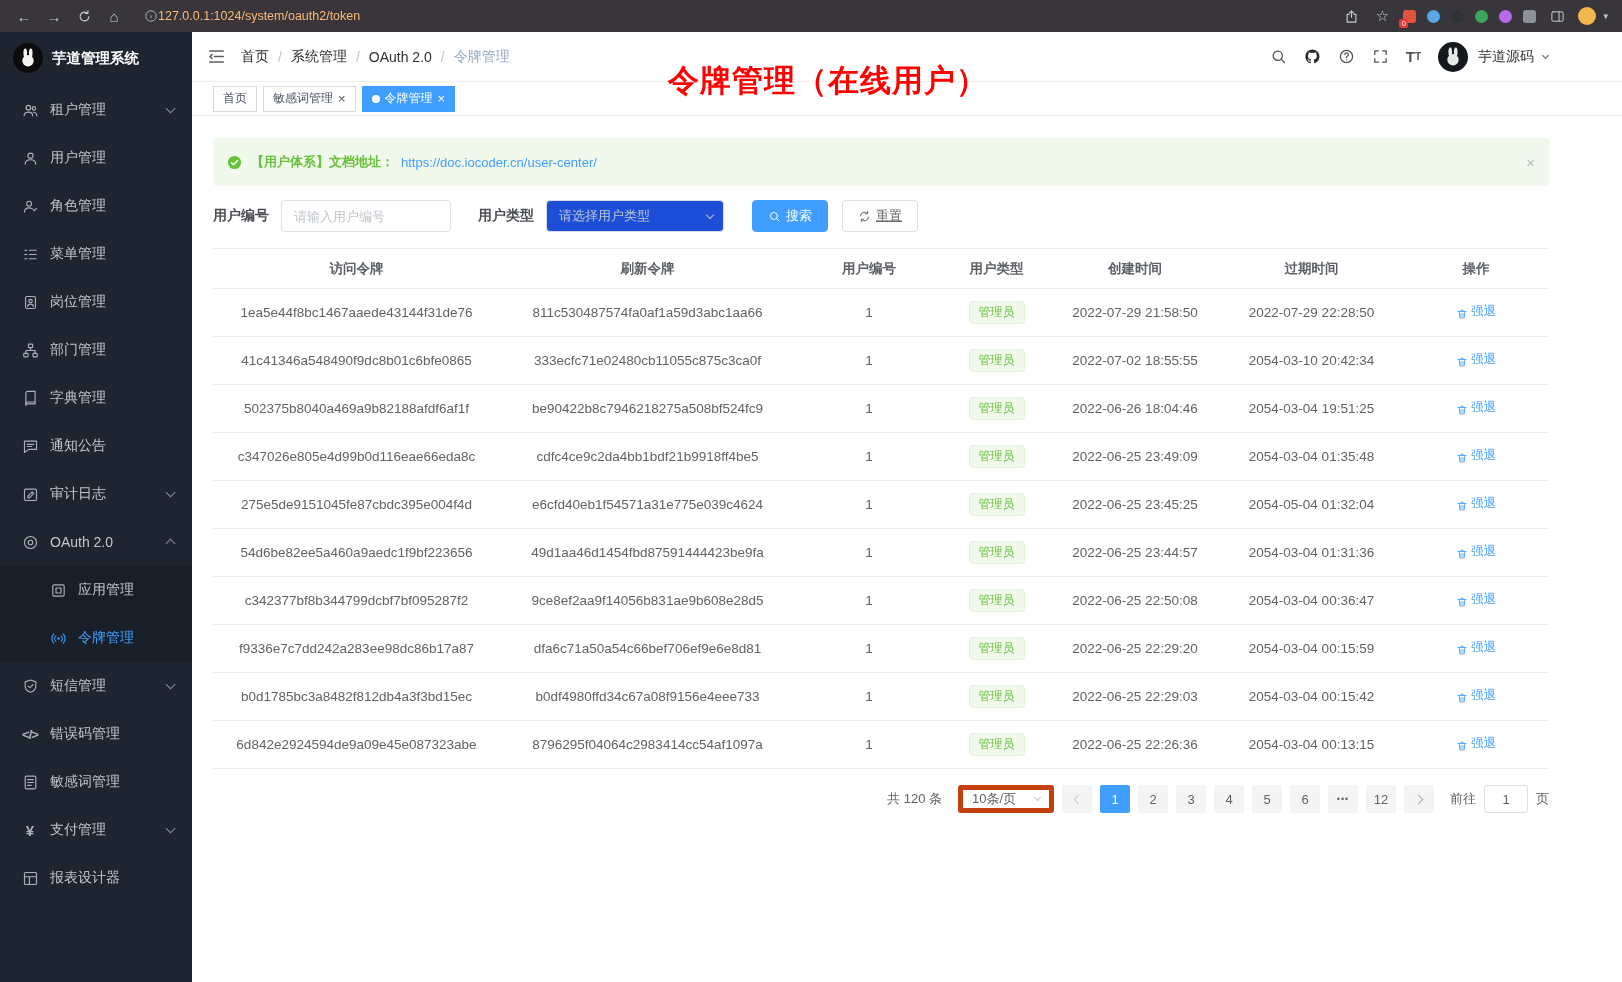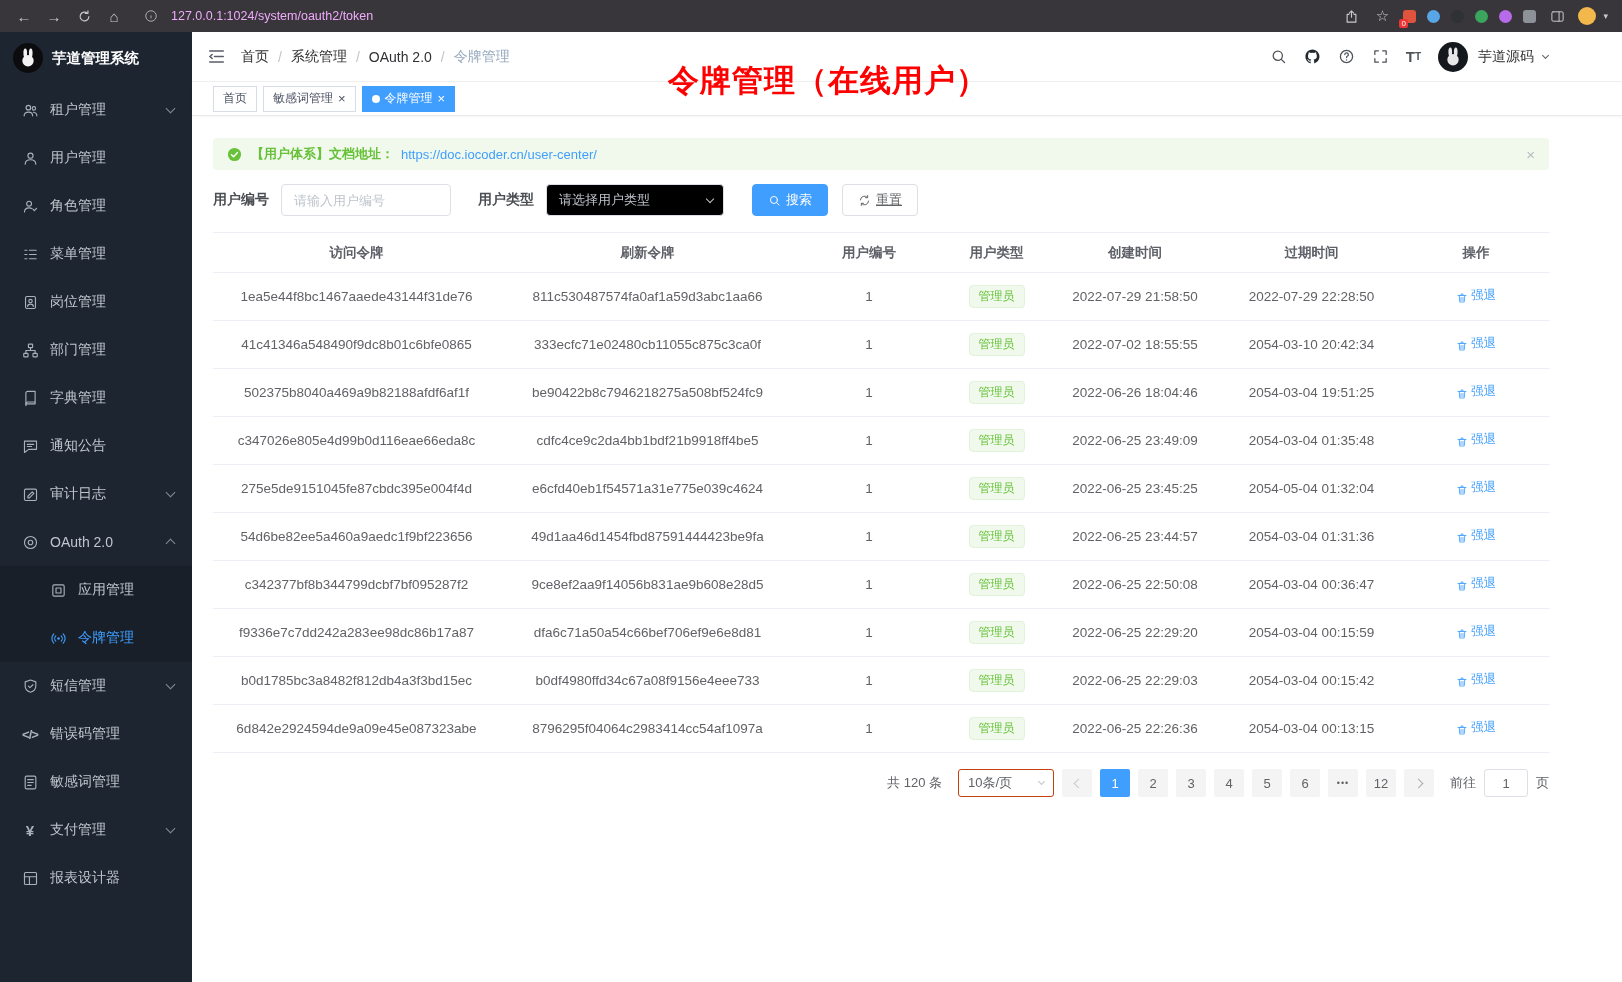--- a/index.html
+++ b/index.html
@@ -5,21 +5,21 @@
   *{margin:0;padding:0;box-sizing:border-box;}
   html,body{width:1622px;height:982px;}
   body{font-family:"Liberation Sans","DejaVu Sans",sans-serif;overflow:hidden;position:relative;background:#fff;color:#303133;}
   svg{display:block;}
   input{font-family:inherit;outline:none;}
 
   
   .browser-bar{height:32px;background:#38363a;display:flex;align-items:center;padding:0 10px;gap:2px;}
   .bb-btn{width:28px;height:26px;display:flex;align-items:center;justify-content:center;color:#c9c9c9;font-size:15px;cursor:pointer;}
   .bb-btn svg{width:15px;height:15px;stroke:#c9c9c9;fill:none;stroke-width:1.8;stroke-linecap:round;stroke-linejoin:round;}
-  .bb-url{flex:1;display:flex;align-items:center;gap:13px;margin:0 14px;color:#f0abfc;font-size:12.5px;}
+  .bb-url{flex:1;display:flex;align-items:center;gap:0;margin:0 14px;color:#fdba74;font-size:12.5px;}
   .bb-url svg{width:14px;height:14px;stroke:#b9b9b9;fill:none;stroke-width:1.5;}
   .bb-right{display:flex;align-items:center;gap:11px;padding-right:4px;}
   .bb-right .bb-btn{width:20px;}
   .ext{width:13px;height:13px;border-radius:50%;display:inline-block;position:relative;cursor:pointer;}
   .ext.sq{border-radius:3px;}
   .ext .badge{position:absolute;left:-4px;bottom:-5px;background:#e33;color:#fff;font-size:8px;line-height:9px;padding:0 2px;border-radius:2px;}
   .panel-icon svg{width:15px;height:15px;stroke:#c9c9c9;fill:none;stroke-width:1.6;}
   .bb-avatar{width:18px;height:18px;border-radius:50%;background:#f2b84b;display:inline-block;cursor:pointer;}
   .bb-caret{color:#c9c9c9;font-size:9px;margin-left:-4px;cursor:pointer;}
 
@@ -69,49 +69,49 @@
 
   
   .tabs-bar{height:34px;display:flex;align-items:center;padding-left:21px;gap:6px;border-bottom:1px solid #e9e9e9;box-shadow:0 1px 3px rgba(0,0,0,.04);}
   .tab{height:26px;display:inline-flex;align-items:center;padding:0 9px;border:1px solid #d8dce5;background:#fff;color:#495060;font-size:12px;gap:5px;cursor:pointer;white-space:nowrap;}
   .tab.active{background:#409eff;border-color:#409eff;color:#fff;}
   .tab .dot{width:8px;height:8px;border-radius:50%;background:#fff;}
   .tab-close{font-size:13px;line-height:12px;cursor:pointer;}
 
   
   .content{flex:1;padding:6px 73px 0 21px;overflow:hidden;}
-  .alert{height:32px;background:#f0f9eb;border-radius:4px;display:flex;align-items:center;padding:0 14px;gap:9px;margin-top:16px;}
+  .alert{height:48px;background:#f0f9eb;border-radius:4px;display:flex;align-items:center;padding:0 14px;gap:9px;margin-top:16px;}
   .alert-check svg{width:15px;height:15px;}
   .alert-text{color:#67c23a;font-size:13px;font-weight:700;}
   .alert-link{color:#409eff;font-size:13px;text-decoration:none;cursor:pointer;margin-left:-2px;}
   .alert-close{margin-left:auto;color:#b6bbc2;font-size:15px;cursor:pointer;}
 
   .filter-row{display:flex;align-items:center;margin-top:14px;font-size:14px;}
   .f-label{font-weight:700;color:#4b4e52;margin-right:12px;}
   .f-label.second{margin-left:27px;}
   .f-input{width:170px;height:32px;border:1px solid #dcdfe6;border-radius:4px;padding:0 12px;font-size:13px;color:#606266;background:#fff;}
   .f-input::placeholder{color:#bfc4cc;}
-  .f-select{width:178px;height:32px;border:1px solid #dcdfe6;border-radius:4px;display:flex;align-items:center;justify-content:space-between;padding:0 10px 0 12px;font-size:13px;cursor:pointer;background:#000000;}
+  .f-select{width:178px;height:32px;border:1px solid #dcdfe6;border-radius:4px;display:flex;align-items:center;justify-content:space-between;padding:0 10px 0 12px;font-size:13px;cursor:pointer;background:#1d4ed8;}
   .f-placeholder{color:#bfc4cc;}
   .f-select .chev{width:6px;height:6px;color:#c0c4cc;}
   .btn{height:32px;border-radius:4px;display:inline-flex;align-items:center;gap:5px;padding:0 15px;font-size:13px;cursor:pointer;border:1px solid #dcdfe6;background:#fff;color:#606266;}
   .btn.primary{background:#409eff;border-color:#409eff;color:#fff;margin-left:28px;}
   .btn.plain{margin-left:14px;text-decoration:underline;}
   .btn svg{width:13px;height:13px;stroke:currentColor;fill:none;stroke-width:1.8;stroke-linecap:round;stroke-linejoin:round;}
 
   .table{width:100%;border-collapse:collapse;margin-top:16px;table-layout:fixed;}
   .table th{height:40px;font-size:13.5px;color:#5d6066;font-weight:700;text-align:center;border-top:1px solid #ebeef5;border-bottom:1px solid #ebeef5;}
   .table td{height:48px;font-size:13.5px;color:#606266;text-align:center;border-bottom:1px solid #ebeef5;overflow:hidden;white-space:nowrap;}
   .tag{display:inline-block;padding:3px 9px;font-size:12px;color:#67c23a;background:#f0f9eb;border:1px solid #e1f3d8;border-radius:4px;line-height:1.2;}
   .link-danger{color:#409eff;font-size:12.5px;display:inline-flex;align-items:flex-end;gap:3px;cursor:pointer;}
   .link-danger svg{width:12px;height:12px;stroke:#409eff;fill:none;stroke-width:1.7;stroke-linecap:round;stroke-linejoin:round;}
 
   .pagination{display:flex;align-items:center;justify-content:flex-end;margin-top:16px;gap:8px;font-size:13px;color:#606266;}
   .pg-total{margin-right:8px;}
-  .pg-size{width:96px;height:28px;border:1px solid #c2410c;border-radius:3px;display:flex;align-items:center;justify-content:space-between;padding:4px 9px;cursor:pointer;background:#fff;}
+  .pg-size{width:96px;height:28px;border:5px solid #c2410c;border-radius:3px;display:flex;align-items:center;justify-content:space-between;padding:4px 9px;cursor:pointer;background:#fff;}
   .pg-size .chev{width:5px;height:5px;color:#c0c4cc;}
   .pg-btn{min-width:30px;height:28px;background:#f4f4f5;border-radius:2px;display:flex;align-items:center;justify-content:center;cursor:pointer;padding:0 4px;}
   .pg-btn.active{background:#409eff;color:#fff;}
   .pg-btn.ellipsis{letter-spacing:1px;font-size:9px;color:#606266;}
   .pg-btn.arrow .chev{color:#a8abb2;}
   .pg-btn.prev .chev{color:#c8cacd;}
   .pg-goto-label{margin-left:8px;}
   .pg-goto-input{width:44px;height:28px;border:1px solid #dcdfe6;border-radius:3px;text-align:center;font-size:13px;color:#606266;}
 
   

